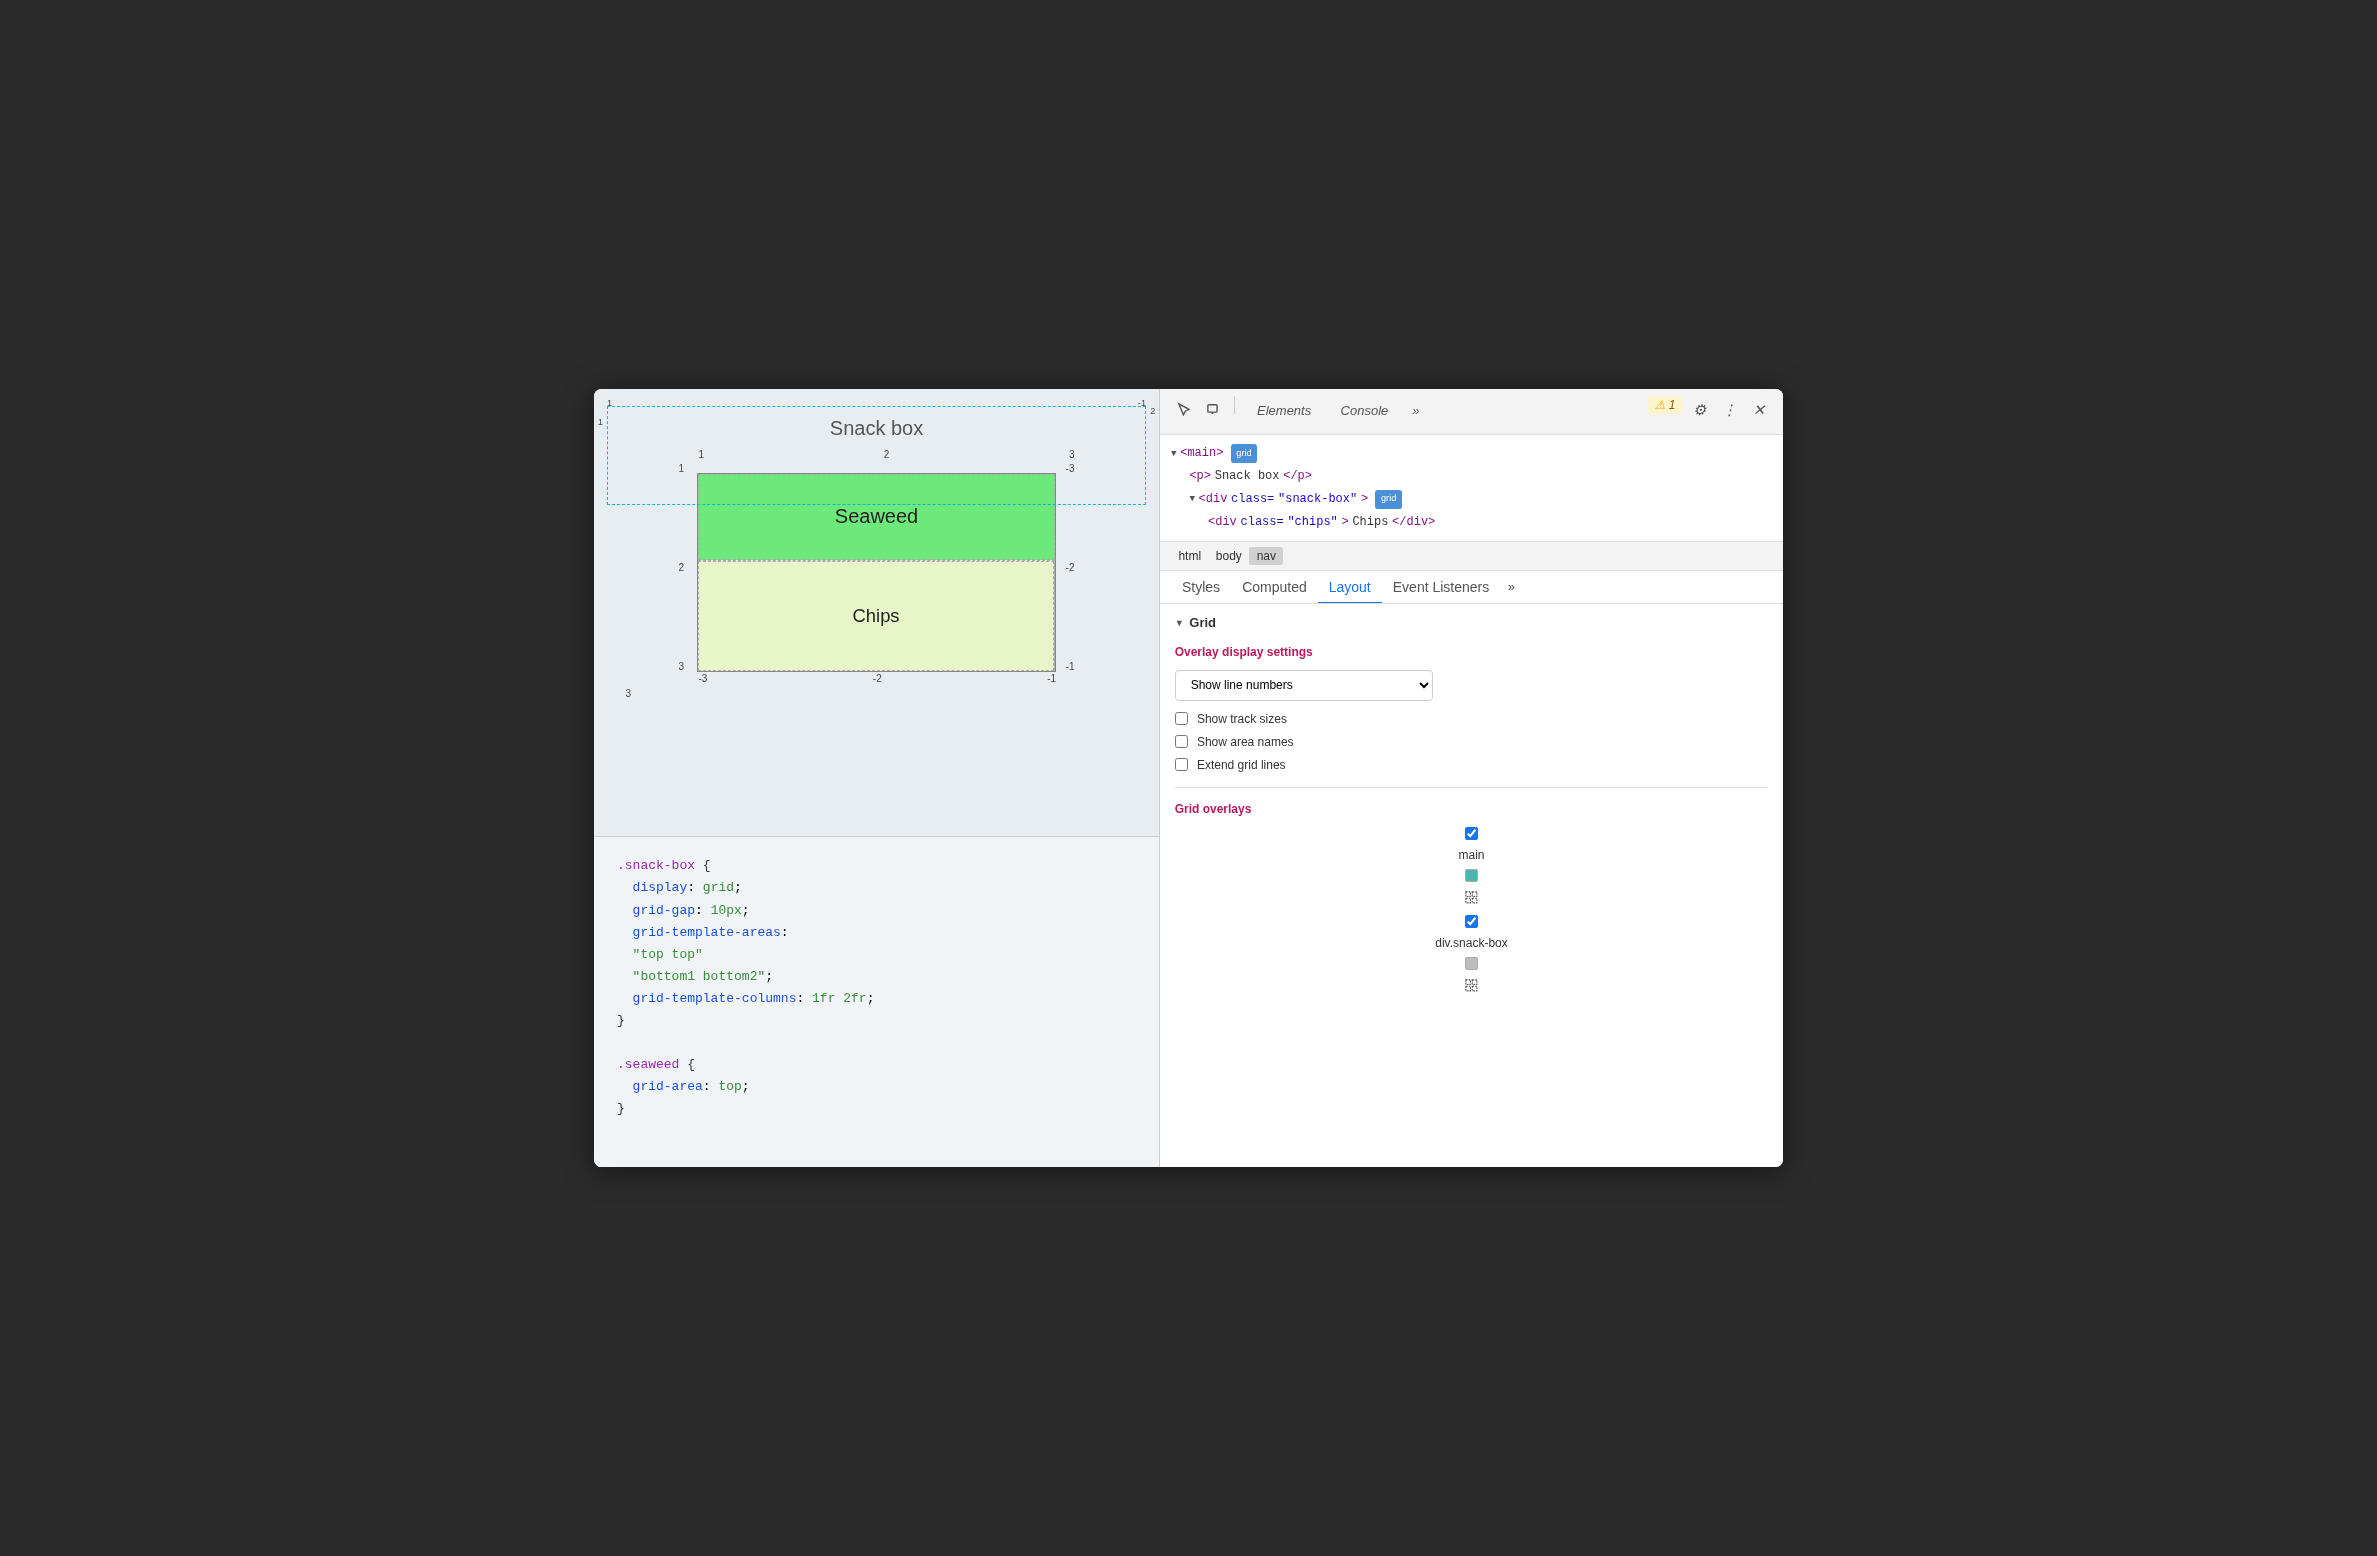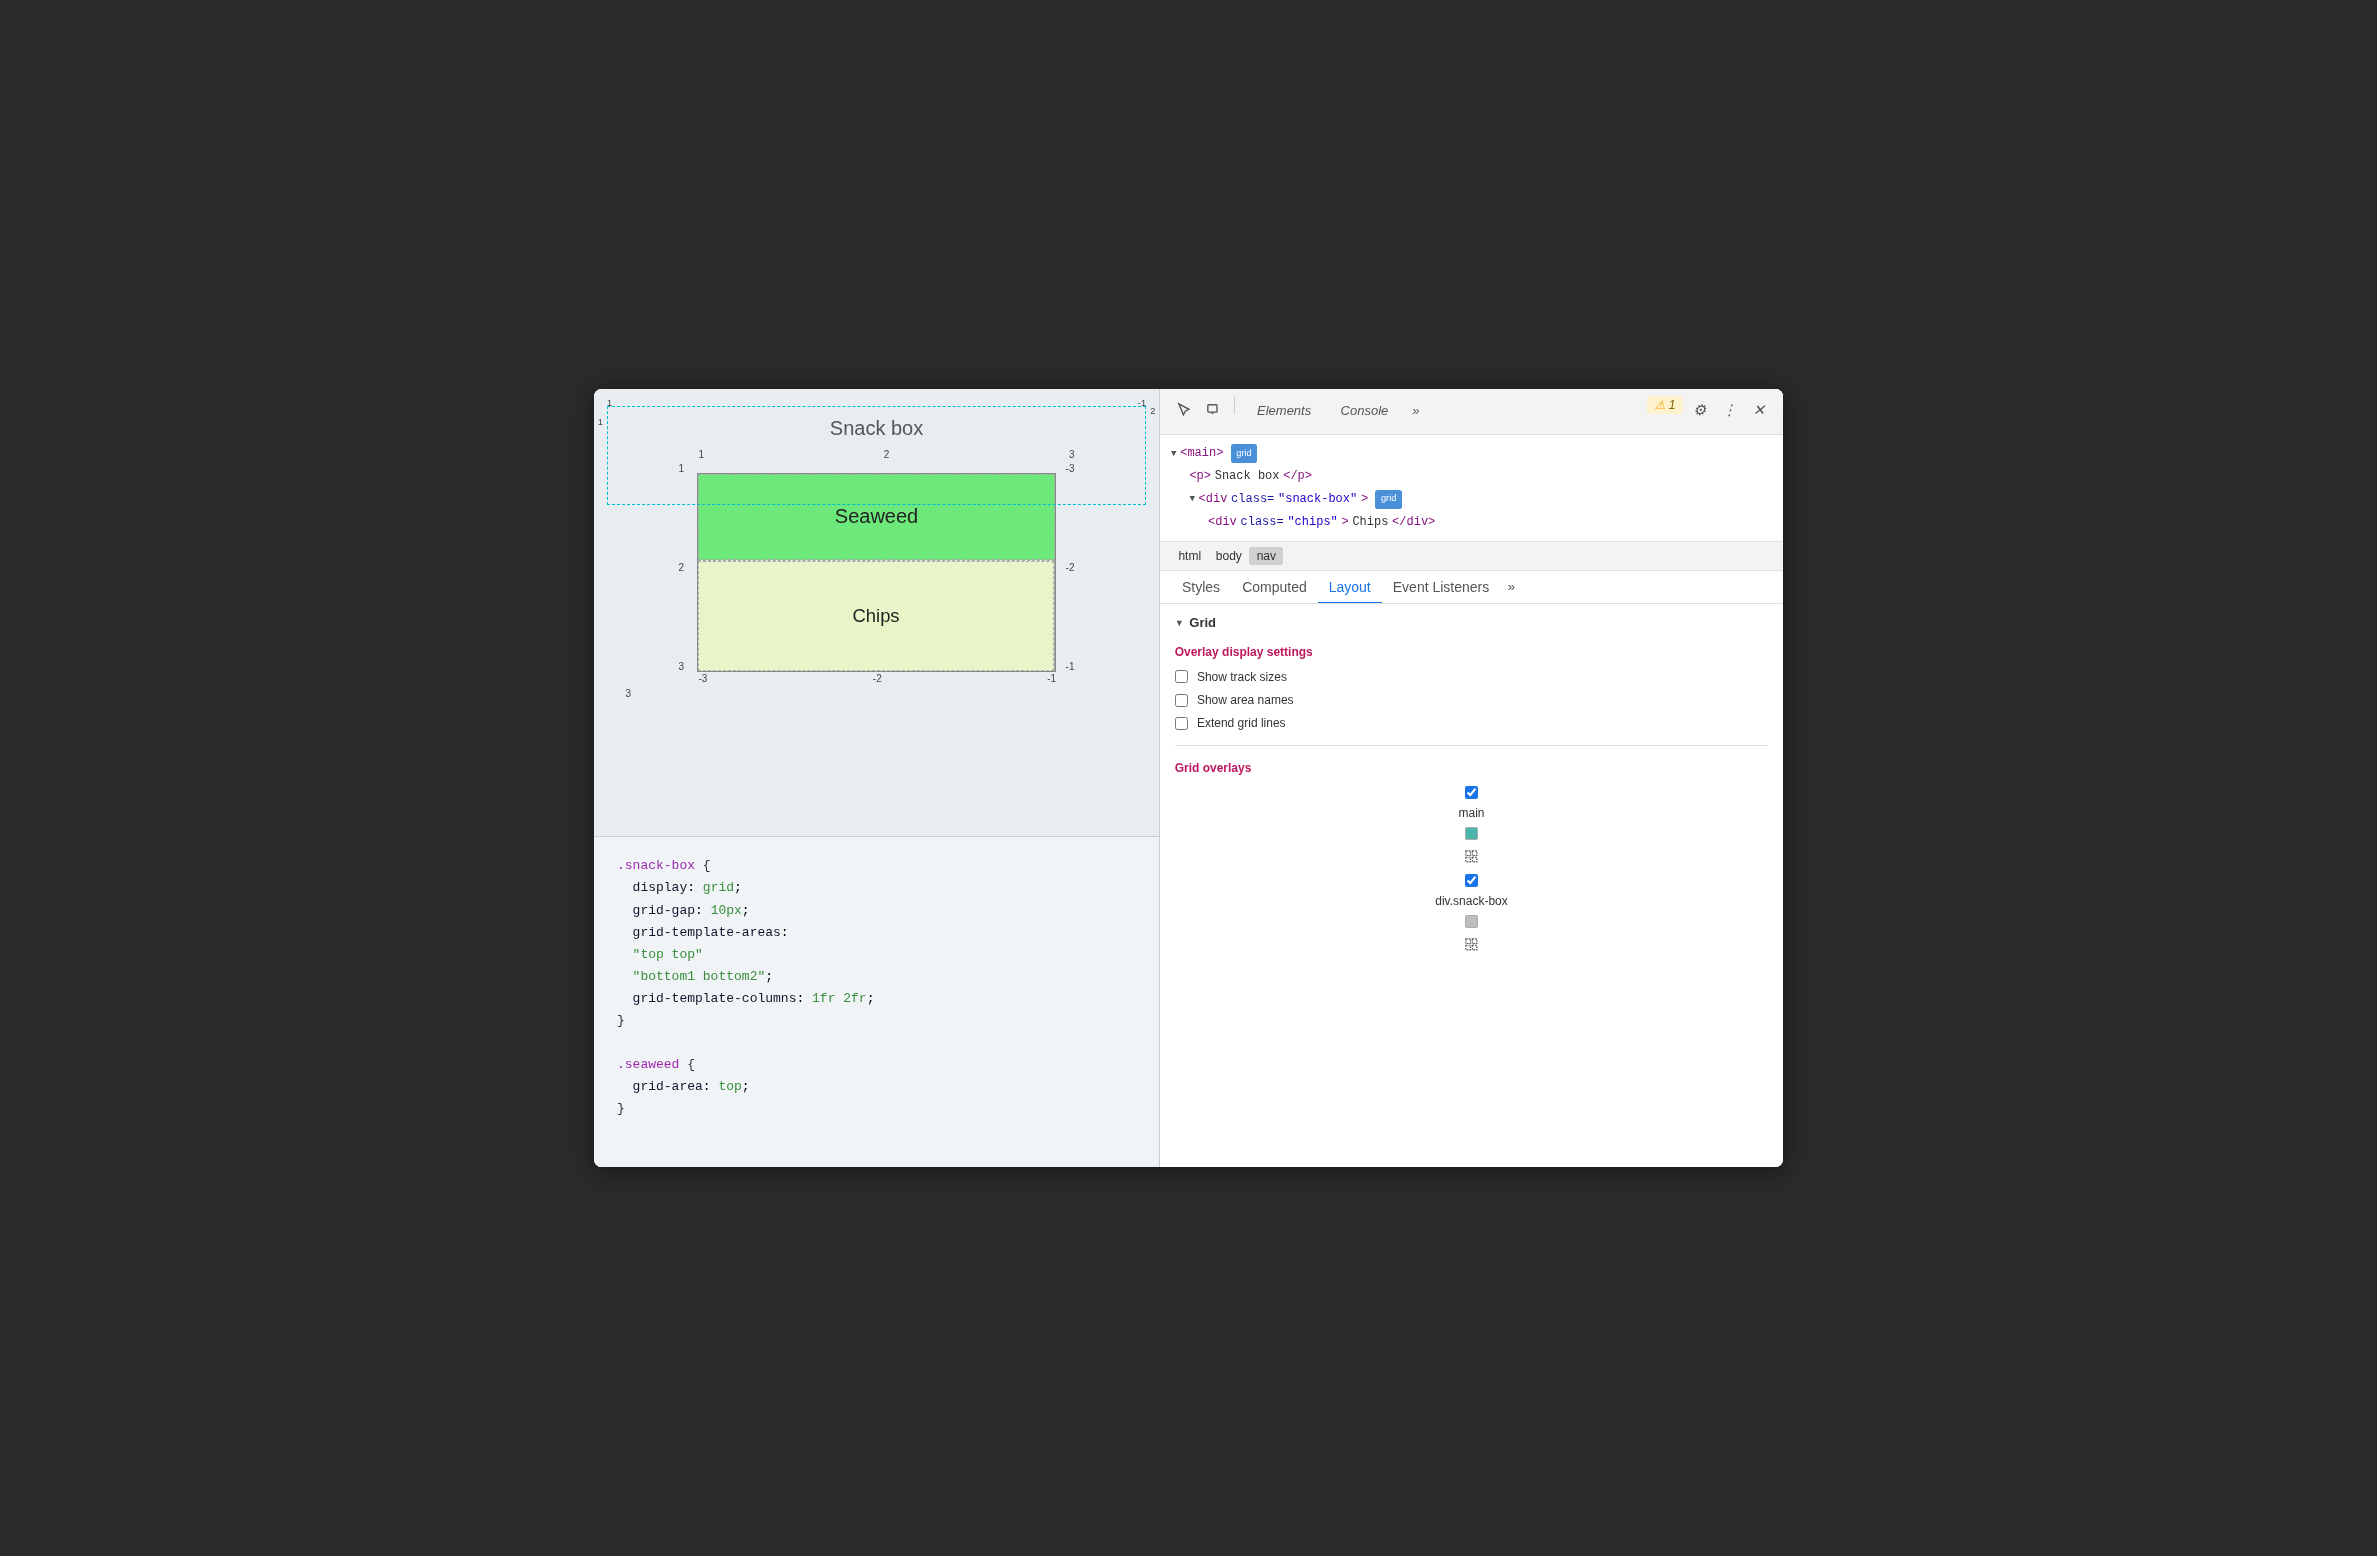--- a/index.html
+++ b/index.html
@@ -87,21 +87,21 @@
       padding: 18.4px 18.4px 18.4px 23px;
       font-family: 'Courier New', monospace;
       font-size: 13px;
       line-height: 1.7;
       border-top: 0.9px solid #ccc;
       flex-shrink: 0;
       height: 331px;
       overflow: auto;
     }
     .code-class { color: #9c27b0; }
-    .code-property { color: #0f172a; }
+    .code-property { color: #1d4ed8; }
     .code-value { color: #388e3c; }
     .code-string { color: #388e3c; }
     .code-bracket { color: #333; }
 
     
     .right-panel {
       flex: 1;
       display: flex;
       flex-direction: column;
       background: #ffffff;
@@ -502,20 +502,27 @@
       <div class="layout-panel">
 
         <div class="section-header">
           <span class="section-triangle">▼</span>
           <span>Grid</span>
         </div>
 
         <div>
           <div class="subsection-title">Overlay display settings</div>
 
+          <div class="dropdown-row">
+            <select class="styled-select">
+              <option>Show line numbers</option>
+              <option>Show track sizes</option>
+              <option>Show area names</option>
+            </select>
+          </div>
 
           <div class="checkbox-row">
             <input type="checkbox" style="">
             <label>Show track sizes</label>
           </div>
 
           <div class="checkbox-row">
             <input type="checkbox" style="">
             <label>Show area names</label>
           </div>

